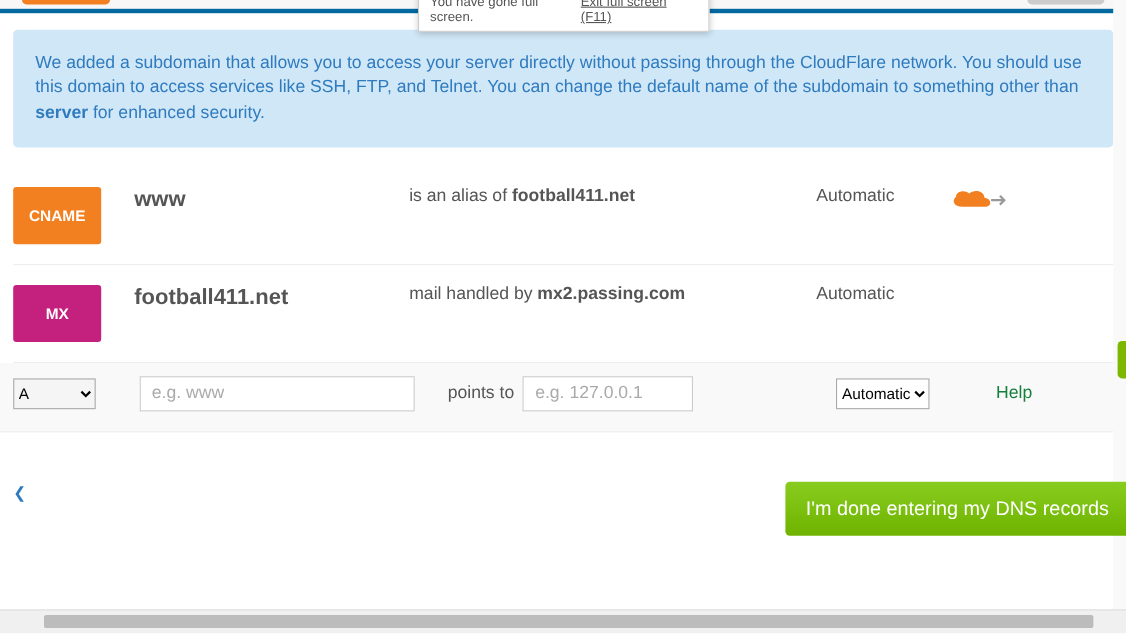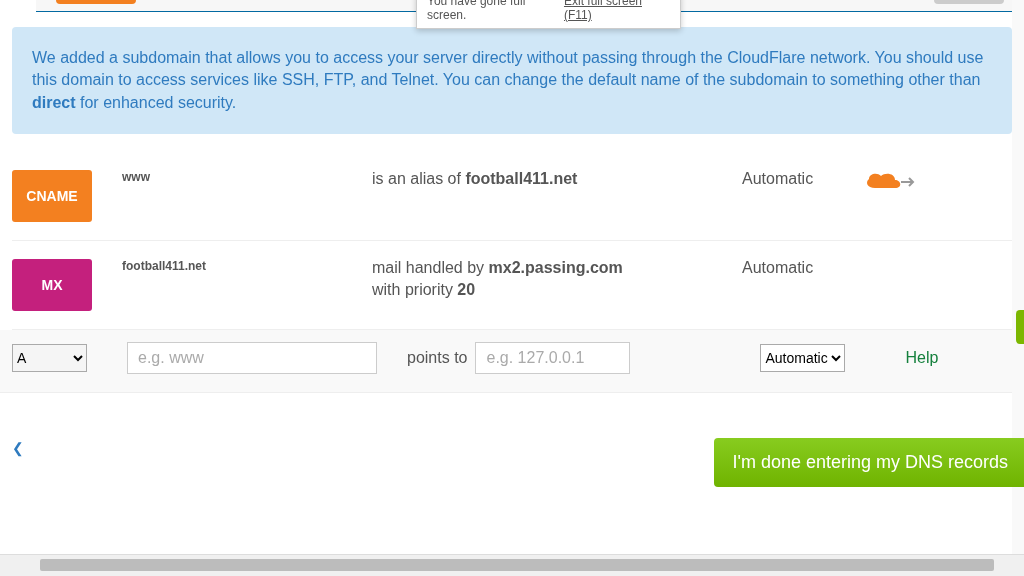--- a/index.html
+++ b/index.html
@@ -1,30 +1,30 @@
 <!DOCTYPE html>
 <html><head>
 <meta charset="utf-8">
 <style>
 * { box-sizing: border-box; margin: 0; padding: 0; }
 body { font-family: Helvetica, Arial, sans-serif; font-size: 15px; color: #333; background: #fff; width: 1024px; height: 576px; overflow: hidden; position: relative; }
-.top-bar { height: 12px; background: #f7f7f7; border-bottom: 1px solid #0369a1; position: relative; margin-left: 36px; }
+.top-bar { height: 12px; background: #f7f7f7; border-bottom: 4px solid #0369a1; position: relative; }
 .fullscreen-bar { position: absolute; left: 380px; top: -6px; width: 265px; background: #fff; border: 1px solid #ccc; border-top: none; box-shadow: 0 2px 6px rgba(0,0,0,0.2); padding: 0px 10px 6px; font-size: 12px; color: #555; display: flex; justify-content: space-between; align-items: center; }
 .exit-link { text-decoration: underline; color: #555; cursor: pointer; }
 .orange-partial { position: absolute; left: 20px; top: -6px; width: 80px; height: 10px; background: #f38020; border-radius: 4px; }
 .gray-partial { position: absolute; right: 20px; top: -6px; width: 70px; height: 10px; background: #ccc; border-radius: 4px; }
 .content { padding: 0 12px; }
 .info-box { background: #d0e7f7; border-radius: 4px; padding: 20px; margin-top: 15px; color: #2f7bbf; font-size: 16px; line-height: 1.4; }
 .info-box strong { font-weight: bold; }
 .records { margin-top: 18px; }
 .record-row { display: flex; align-items: flex-start; padding: 18px 0; border-bottom: 1px solid #eee; }
 .record-type { width: 80px; text-align: center; color: #fff; font-weight: bold; font-size: 14px; padding: 18px 0; border-radius: 3px; margin-right: 30px; flex-shrink: 0; }
 .type-cname { background: #f38020; }
 .type-mx { background: #c4207d; }
-.col-name { width: 250px; font-weight: bold; color: #555; font-size: 12px; }
+.col-name { width: 250px; font-weight: bold; color: #555; font-size: 20px; }
 .col-value { width: 370px; color: #555; font-size: 16px; }
 .col-value .value-line { margin-bottom: 4px; }
 .col-ttl { width: 110px; color: #555; font-size: 16px; }
 .col-cloud { width: 70px; display: flex; justify-content: center; }
 .cloud-icon svg { width: 60px; height: 24px; }
 .add-row { display: flex; align-items: center; padding: 12px 0 18px; background: #f9f9f9; margin: 0 -12px; padding-left: 12px; padding-right: 12px; border-bottom: 1px solid #eee; }
 .select-type { width: 75px; height: 28px; font-size: 14px; border: 1px solid #aaa; background: #f5f5f5; }
 .input-name { width: 250px; height: 32px; margin-left: 40px; padding: 4px 10px; font-size: 16px; border: 1px solid #ccc; color: #555; }
 .input-name::placeholder, .input-value::placeholder { color: #aaa; }
 .points-to { margin: 0 8px 0 30px; color: #555; font-size: 16px; }
@@ -48,21 +48,21 @@
   <div class="gray-partial"></div>
   <div class="fullscreen-bar">
     <span>You have gone full screen.</span>
     <span class="exit-link">Exit full screen (F11)</span>
   </div>
 </div>
 <div class="right-edge-scroll"></div>
 
 <div class="content">
   <div class="info-box">
-    <span>We added a subdomain that allows you to access your server directly without passing through the CloudFlare network. You should use this domain to access services like SSH, FTP, and Telnet. You can change the default name of the subdomain to something other than </span><strong>direct</strong><span> for enhanced security.</span>
+    <span>We added a subdomain that allows you to access your server directly without passing through the CloudFlare network. You should use this domain to access services like SSH, FTP, and Telnet. You can change the default name of the subdomain to something other than </span><strong>server</strong><span> for enhanced security.</span>
   </div>
 
   <div class="records">
     <div class="record-row">
       <div class="record-type type-cname">CNAME</div>
       <div class="col-name">www</div>
       <div class="col-value">
         <span>is an alias of </span><strong>football411.net</strong>
       </div>
       <div class="col-ttl">Automatic</div>
@@ -74,21 +74,20 @@
             </svg>
         </span>
       </div>
     </div>
 
     <div class="record-row">
       <div class="record-type type-mx">MX</div>
       <div class="col-name">football411.net</div>
       <div class="col-value">
         <div class="value-line"><span>mail handled by </span><strong>mx2.passing.com</strong></div>
-        <div><span>with priority </span><strong>20</strong></div>
       </div>
       <div class="col-ttl">Automatic</div>
       <div class="col-cloud"></div>
     </div>
   </div>
 
   <div class="add-row">
     <select class="select-type">
       <option>A</option>
     </select>

